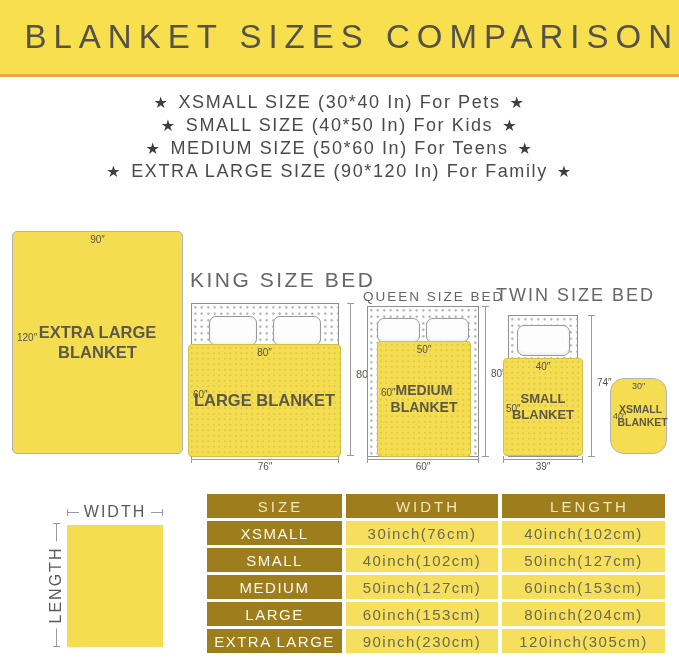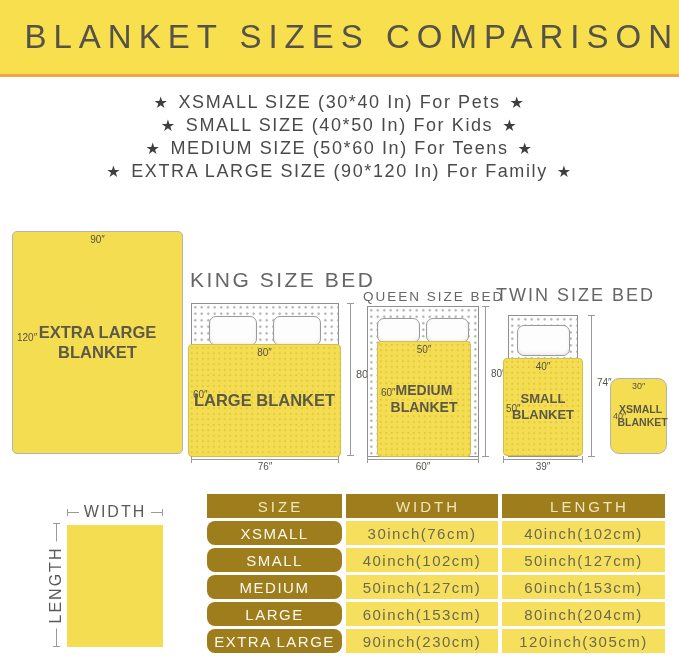--- a/index.html
+++ b/index.html
@@ -53,21 +53,21 @@
   .legend-width-wrap{position:absolute;left:67px;top:503px;width:96px;display:flex;justify-content:center;z-index:2;}
   .legend-text{font-size:16px;letter-spacing:2px;color:#5a5a5a;background:#fff;padding:0 5px;}
   .legend-length{position:absolute;left:56px;top:585px;transform:translate(-50%,-50%) rotate(-90deg);z-index:2;}
   .legend-rect{position:absolute;left:67px;top:525px;width:96px;height:122px;background:var(--blanket-yellow);}
 
   
   .size-table{position:absolute;left:207px;top:494px;display:grid;
     grid-template-columns:135px 152px 163px;gap:3px 4px;grid-auto-rows:24px;}
   .cell{display:flex;align-items:center;justify-content:center;white-space:nowrap;}
   .th{background:var(--table-gold);color:#F0E7B8;font-size:15px;letter-spacing:3px;padding-left:12px;}
-  .td-size{background:var(--table-gold);color:#FBF9F0;font-size:15px;letter-spacing:1.5px;border-radius:8px;}
+  .td-size{background:var(--table-gold);color:#FBF9F0;font-size:15px;letter-spacing:1.5px;}
   .td-val{background:var(--table-cell-yellow);color:#6B6A52;font-size:15px;letter-spacing:1.5px;}
 </style>
 </head>
 <body>
 
 <div class="canvas">
 
   <div class="banner">
     <div class="banner-title">BLANKET SIZES COMPARISON</div>
   </div>
@@ -127,21 +127,21 @@
   <div class="blanket" style="left:503px;top:358px;width:80px;height:98px;">
     <span class="dim-top">40″</span>
     <span class="dim-side" style="left:2px;top:44px;">50″</span>
     <span class="blanket-name" style="font-size:13px;width:66px;">SMALL BLANKET</span>
   </div>
   <div class="dim-v" style="left:591px;top:315px;height:142px;"></div>
   <span class="dim-label" style="left:595px;top:377px;">74″</span>
   <div class="dim-h" style="left:503px;top:459px;width:80px;"></div>
   <span class="dim-label" style="left:503px;top:461px;width:80px;text-align:center;background:none;">39″</span>
 
-  <div class="flat-blanket" style="left:610px;top:378px;width:57px;height:76px;border-radius:9px;">
+  <div class="flat-blanket" style="left:610px;top:378px;width:57px;height:76px;border-radius:14px;">
     <span class="dim-top" style="font-size:9px;">30″</span>
     <span class="dim-side" style="left:2px;top:32px;font-size:9px;">40″</span>
     <span class="blanket-name" style="font-size:10.5px;width:46px;margin-left:4px;">XSMALL BLANKET</span>
   </div>
 
   <div class="dim-h" style="left:67px;top:512px;width:96px;z-index:1;"></div>
   <div class="legend-width-wrap">
     <span class="legend-text">WIDTH</span>
   </div>
   <div class="dim-v" style="left:56px;top:523px;height:124px;z-index:1;"></div>

